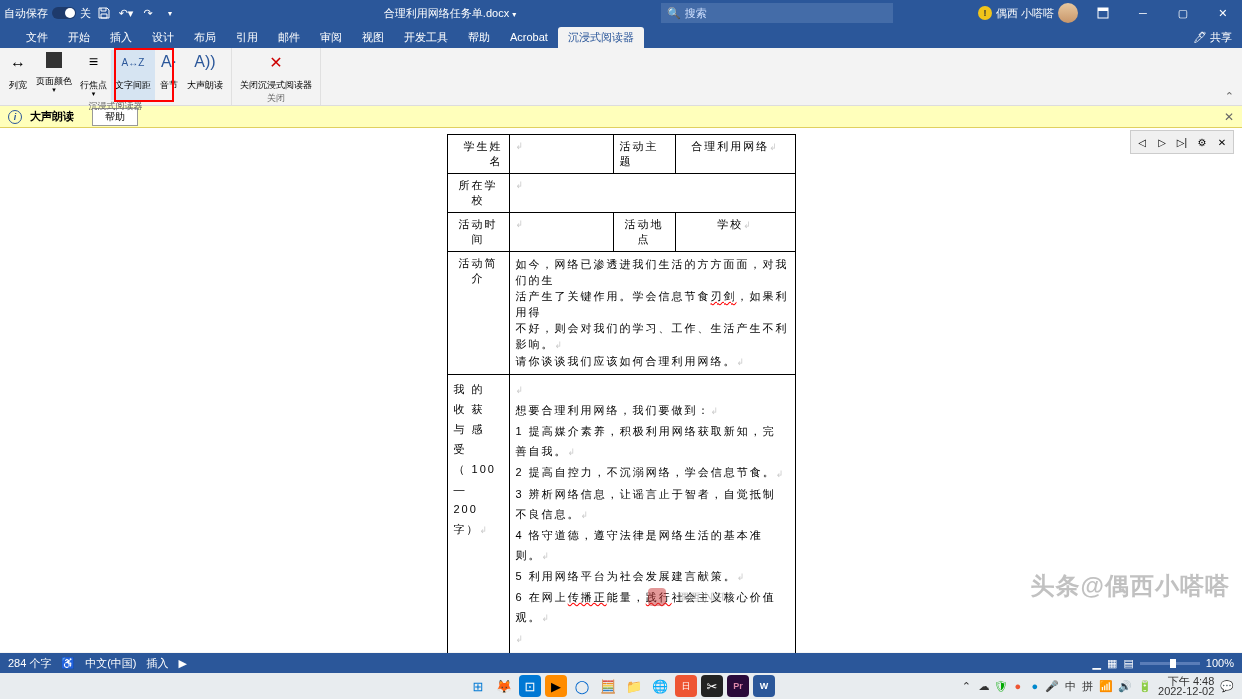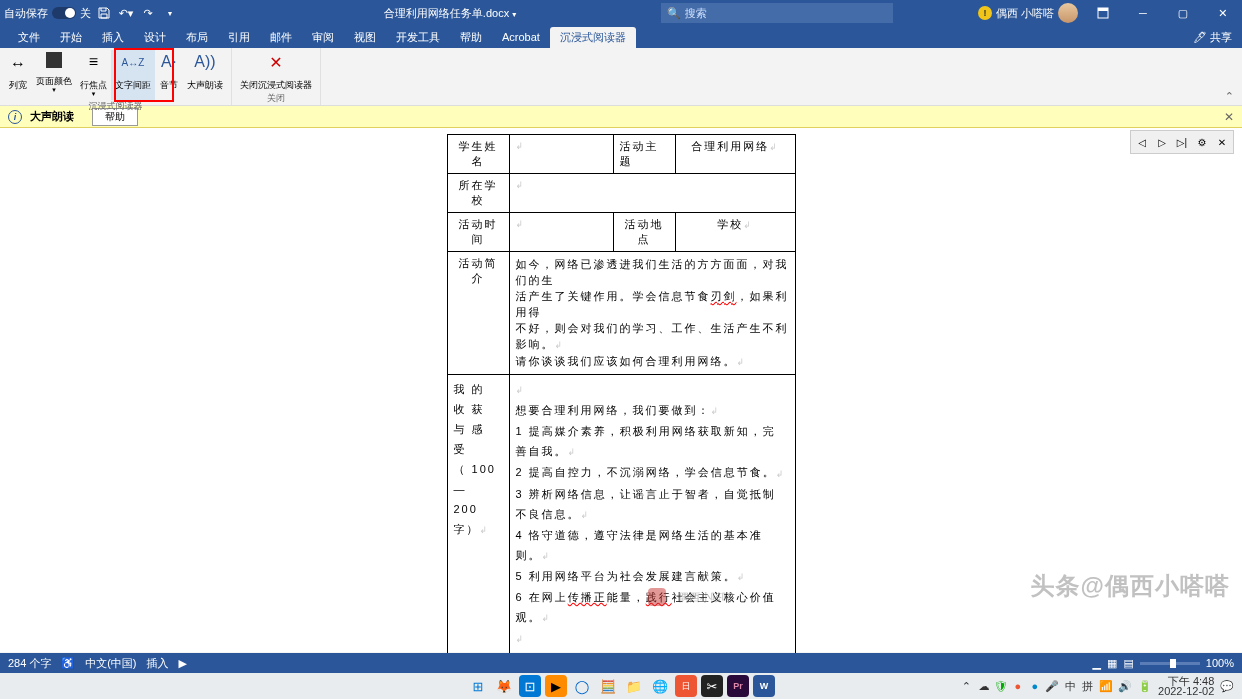--- a/index.html
+++ b/index.html
@@ -11,21 +11,21 @@
 .qat-icon{width:18px;height:18px;display:flex;align-items:center;justify-content:center;color:#fff;cursor:pointer}
 .doc-title{flex:0 0 auto;margin:12px auto;font-size:11px;padding-left:120px}
 .search-box{width:232px;height:20px;background:#446ca8;display:flex;align-items:center;padding:0 6px;gap:4px;margin-left:60px}
 .search-box input{background:transparent;border:none;color:#fff;outline:none;font-size:11px}
 .search-box input::placeholder{color:#cfe0ff}
 .right-controls{margin-left:auto;display:flex;align-items:center;gap:10px}
 .user-info{display:flex;align-items:center;gap:4px;font-size:10px}
 .warn-icon{width:14px;height:14px;background:#f0c419;border-radius:50%;display:flex;align-items:center;justify-content:center;color:#333;font-weight:bold;font-size:9px}
 .avatar{width:20px;height:20px;border-radius:50%;background:linear-gradient(#e8c8a0,#c8966a)}
 .win-btn{width:30px;height:26px;display:flex;align-items:center;justify-content:center;color:#fff;cursor:pointer}
-.menubar{height:22px;background:#2b579a;display:flex;align-items:center;color:#fff;padding-left:8px}
+.menubar{height:22px;background:#2b579a;display:flex;align-items:center;color:#fff;padding-left:16px}
 .menu-item{padding:3px 10px;font-size:11px;cursor:pointer}
 .menu-item.active{background:#f3f3f3;color:#2b579a;border-radius:3px 3px 0 0}
 .share-btn{margin-left:auto;padding:3px 10px;display:flex;align-items:center;gap:3px}
 .ribbon{height:58px;background:#f3f3f3;border-bottom:1px solid #ddd;display:flex;position:relative}
 .ribbon-group{display:flex;flex-direction:column;align-items:center;padding:2px 4px;border-right:1px solid #e0e0e0;height:100%}
 .ribbon-btns{display:flex;gap:0}
 .ribbon-btn{display:flex;flex-direction:column;align-items:center;padding:2px 4px;cursor:pointer;min-width:28px}
 .ribbon-btn .ico{width:20px;height:20px;display:flex;align-items:center;justify-content:center;font-size:16px}
 .ribbon-btn .lbl{font-size:9px;text-align:center;line-height:10px;margin-top:8px}
 .ribbon-group-label{font-size:9px;color:#666;margin-top:auto}
@@ -172,21 +172,21 @@
   <div class="play-btn">▷</div>
   <div class="play-btn">▷|</div>
   <div class="play-btn">⚙</div>
   <div class="play-btn">✕</div>
 </div>
 
 <div class="doc-area">
   <table class="doc-table">
     <tbody>
         <tr>
-      <td style="width:62px;text-align:center">学生姓名</td>
+      <td style="width:62px;text-align:right">学生姓名</td>
       <td style="width:104px"><span class="pmark">↲</span></td>
       <td style="width:62px;text-align:left">活动主题</td>
       <td style="width:120px;text-align:center"><span>合理利用网络</span><span class="pmark">↲</span></td>
     </tr>
     <tr>
       <td style="text-align:center">所在学校</td>
       <td colspan="3"><span class="pmark">↲</span></td>
     </tr>
     <tr>
       <td style="text-align:center">活动时间</td>

